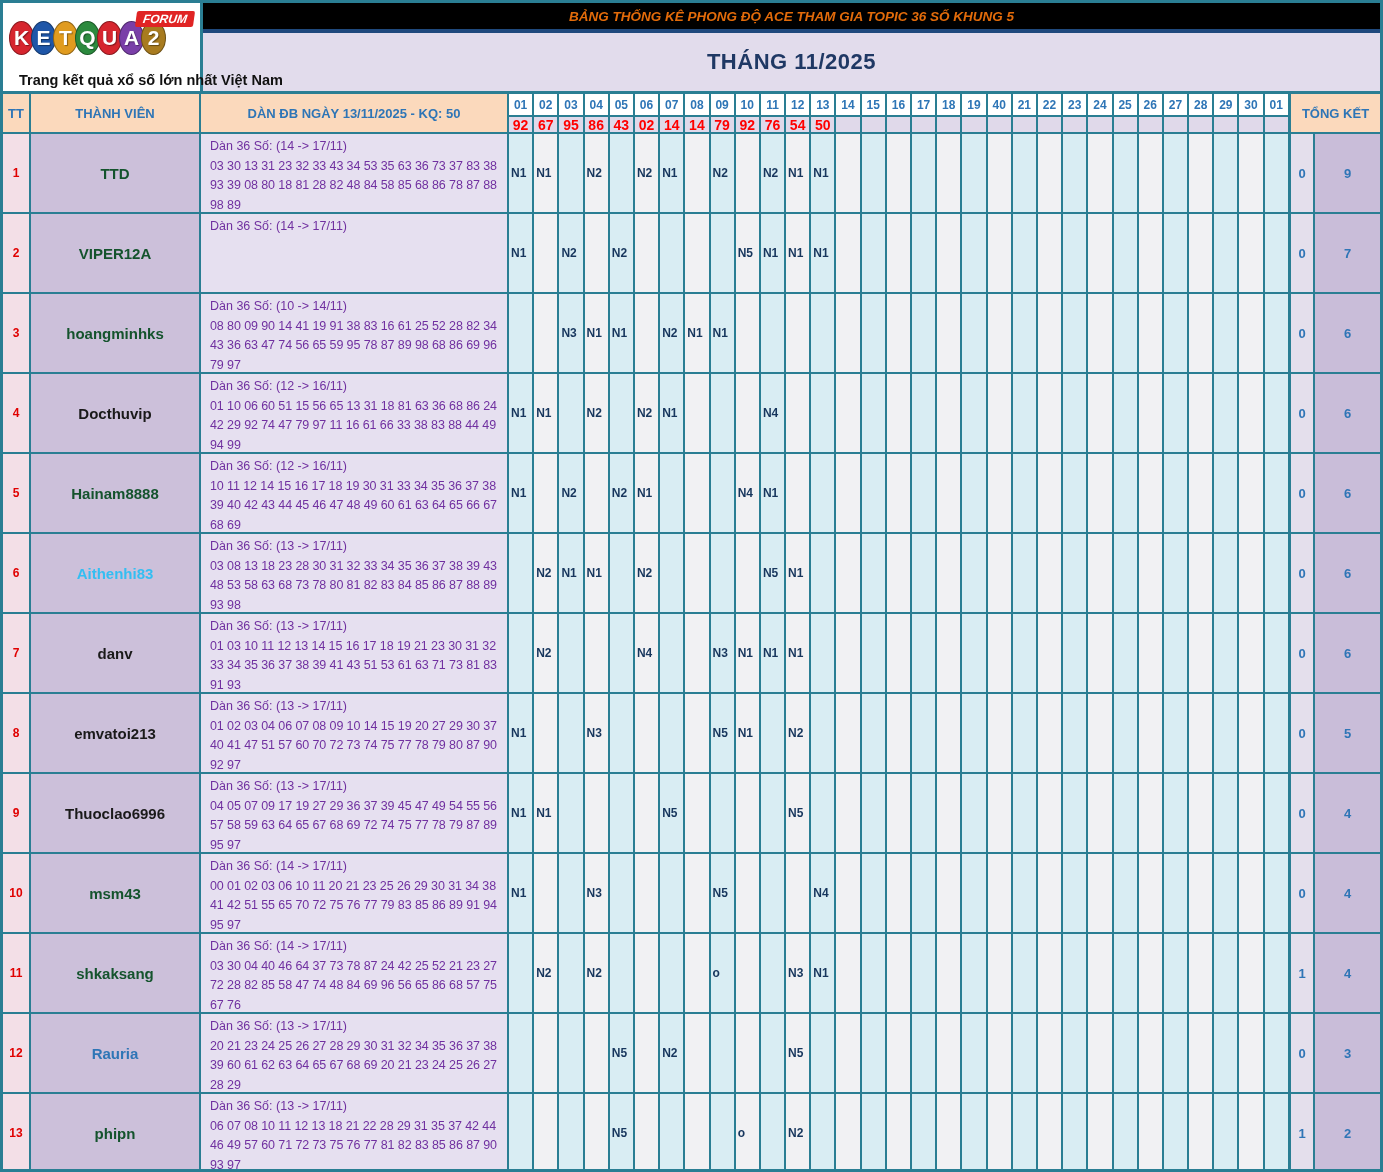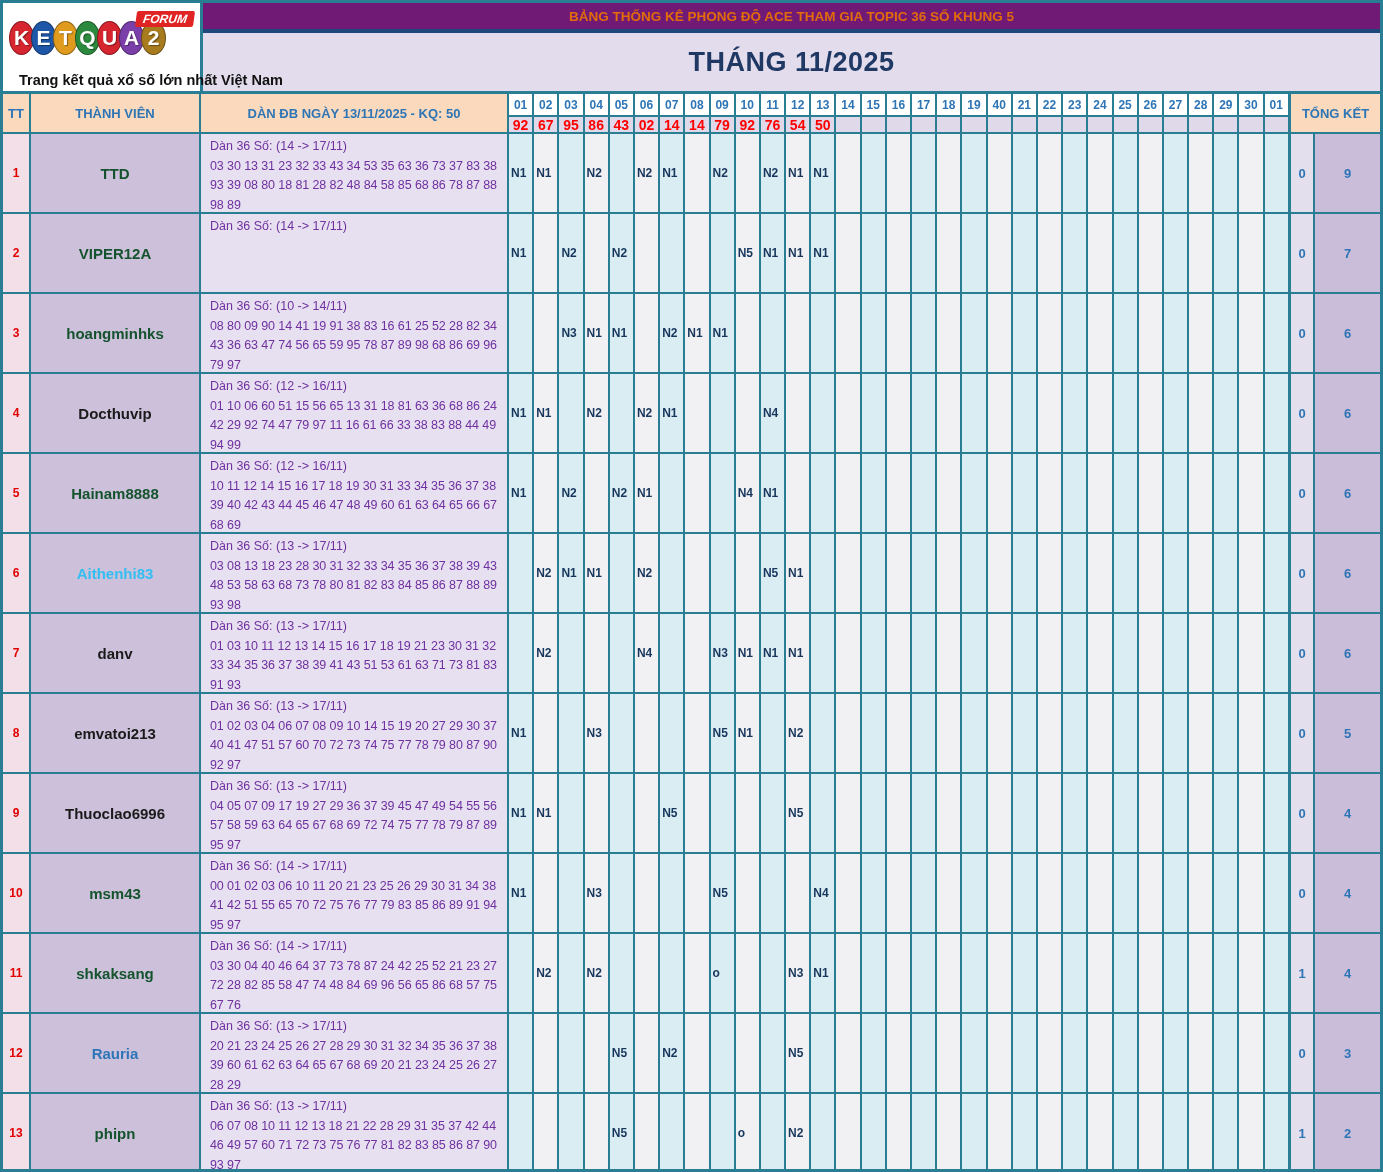--- a/index.html
+++ b/index.html
@@ -18,22 +18,22 @@
   .page{width:1383px;height:1172px;border:3px solid var(--teal);background:#fff;overflow:hidden;display:flex;flex-direction:column;}
 
   
   .top{display:flex;height:88px;flex:0 0 auto;}
   .logo-box{width:200px;flex:0 0 auto;background:#fff;border-right:3px solid var(--teal);position:relative;padding:4px 6px;}
   .logo-letters{display:flex;align-items:center;margin-top:14px;}
   .logo-letter{display:inline-flex;align-items:center;justify-content:center;width:25px;height:34px;border-radius:50%;color:#fff;font-weight:bold;font-size:21px;margin-right:-3px;border:1px solid rgba(0,0,0,.35);text-shadow:1px 1px 1px rgba(0,0,0,.4);}
   .forum-badge{position:absolute;top:8px;right:6px;background:#e02424;color:#fff;font-style:italic;font-weight:bold;font-size:12px;padding:1px 7px;transform:skewX(-8deg);border-radius:2px;}
   .tagline{position:absolute;left:16px;bottom:3px;font-size:14.5px;font-weight:bold;color:#111;white-space:nowrap;}
   .top-right{flex:1;display:flex;flex-direction:column;}
-  .banner{height:30px;background:#701a75;border-bottom:4px solid #1f497d;display:flex;align-items:center;justify-content:center;color:#e26b0a;font-weight:bold;font-size:13.5px;}
-  .title-bar{flex:1;background:#e2dcec;display:flex;align-items:center;justify-content:center;color:#1f3864;font-weight:bold;font-size:27px;letter-spacing:.5px;}
+  .banner{height:30px;background:#000000;border-bottom:4px solid #1f497d;display:flex;align-items:center;justify-content:center;color:#e26b0a;font-weight:bold;font-size:13.5px;font-style:italic;}
+  .title-bar{flex:1;background:#e2dcec;display:flex;align-items:center;justify-content:center;color:#1f3864;font-weight:bold;font-size:22px;letter-spacing:.5px;}
 
   
   .table{flex:1;display:flex;flex-direction:column;border-top:3px solid var(--teal);}
   .thead{display:flex;height:38px;flex:0 0 auto;}
   .hdr{background:var(--peach);color:var(--blue-txt);font-weight:bold;font-size:13px;display:flex;align-items:center;justify-content:center;border-right:2px solid var(--teal);}
   .tt-w{width:28px;flex:0 0 auto;}
   .member-w{width:170px;flex:0 0 auto;}
   .dan-w{width:308px;flex:0 0 auto;}
   .days-block{flex:1;display:flex;flex-direction:column;}
   .days-row{display:flex;flex:0 0 auto;}

